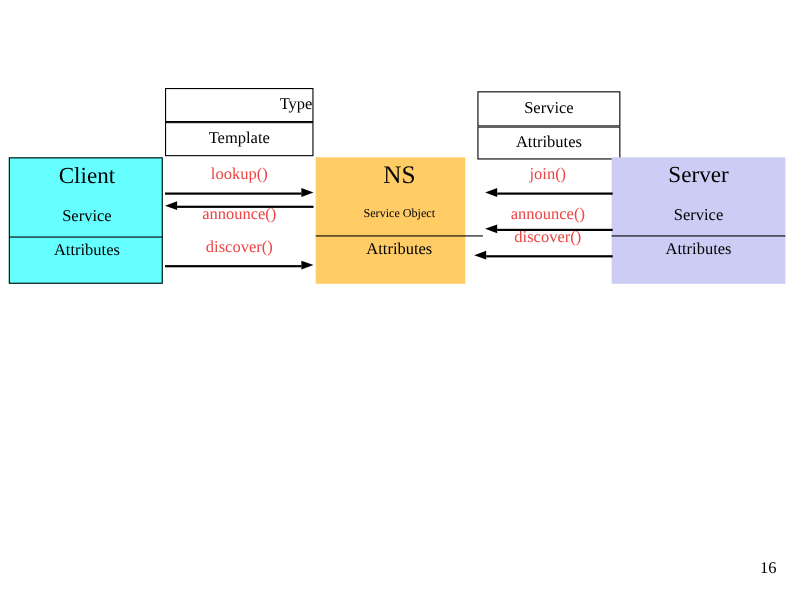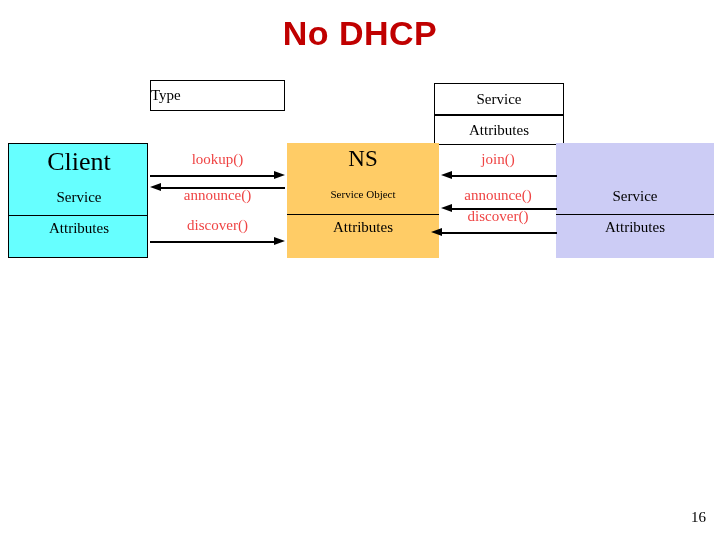--- a/index.html
+++ b/index.html
@@ -42,21 +42,21 @@
     height: 115px;
     background: #66ffff;
     border: 1px solid #000000;
     box-sizing: border-box;
   }
   .client-title {
     position: absolute;
     left: 0; top: 3px;
     width: 140px;
     text-align: center;
-    font-size: 26px;
+    font-size: 21px;
     font-family: Liberation Serif, serif;
   }
   .client-row1 {
     position: absolute;
     left: 0; top: 45px;
     width: 140px;
     text-align: center;
     font-size: 15px;
   }
   .client-sep {
@@ -72,21 +72,21 @@
     width: 140px;
     text-align: center;
     font-size: 15px;
   }
 
   
   .ns-col {
     position: absolute;
     left: 287px;
     top: 143px;
-    width: 152px;
+    width: 136px;
     height: 115px;
     background: #ffcc66;
     box-sizing: border-box;
   }
   .ns-title {
     position: absolute;
     left: 0; top: 3px;
     width: 152px;
     text-align: center;
     font-size: 23px;
@@ -155,21 +155,21 @@
   
   .type-box {
     position: absolute;
     left: 150px;
     top: 80px;
     width: 135px;
     height: 31px;
     background: #ffffff;
     border: 1px solid #000000;
     box-sizing: border-box;
-    text-align: left;
+    text-align: right;
     font-size: 15px;
     line-height: 29px;
   }
   .template-box {
     position: absolute;
     left: 150px;
     top: 111px;
     width: 135px;
     height: 31px;
     background: #ffffff;
@@ -250,41 +250,42 @@
     font-family: "Liberation Serif", serif;
     font-size: 15px;
     color: #000000;
   }
 </style>
 </head>
 <body>
 
 <div class="slide">
 
-  <div class="title">No DHCP</div>
 
   <div class="type-box">Type</div>
+  <div class="template-box">Template</div>
   <div class="service-box">Service</div>
   <div class="attributes-box">Attributes</div>
 
   <div class="client-col">
     <div class="client-title">Client</div>
     <div class="client-row1">Service</div>
     <div class="client-sep"></div>
     <div class="client-row2">Attributes</div>
   </div>
 
   <div class="ns-col">
     <div class="ns-title">NS</div>
     <div class="ns-row1">Service Object</div>
     <div class="ns-sep"></div>
     <div class="ns-row2">Attributes</div>
   </div>
 
   <div class="server-col">
+    <div class="server-title">Server</div>
     <div class="server-row1">Service</div>
     <div class="server-sep"></div>
     <div class="server-row2">Attributes</div>
   </div>
 
   <div class="op-label" style="left:150px; top:151px; width:135px;">lookup()</div>
   <div class="op-label" style="left:150px; top:187px; width:135px;">announce()</div>
   <div class="op-label" style="left:150px; top:217px; width:135px;">discover()</div>
 
   <div class="op-label" style="left:441px; top:151px; width:114px;">join()</div>

